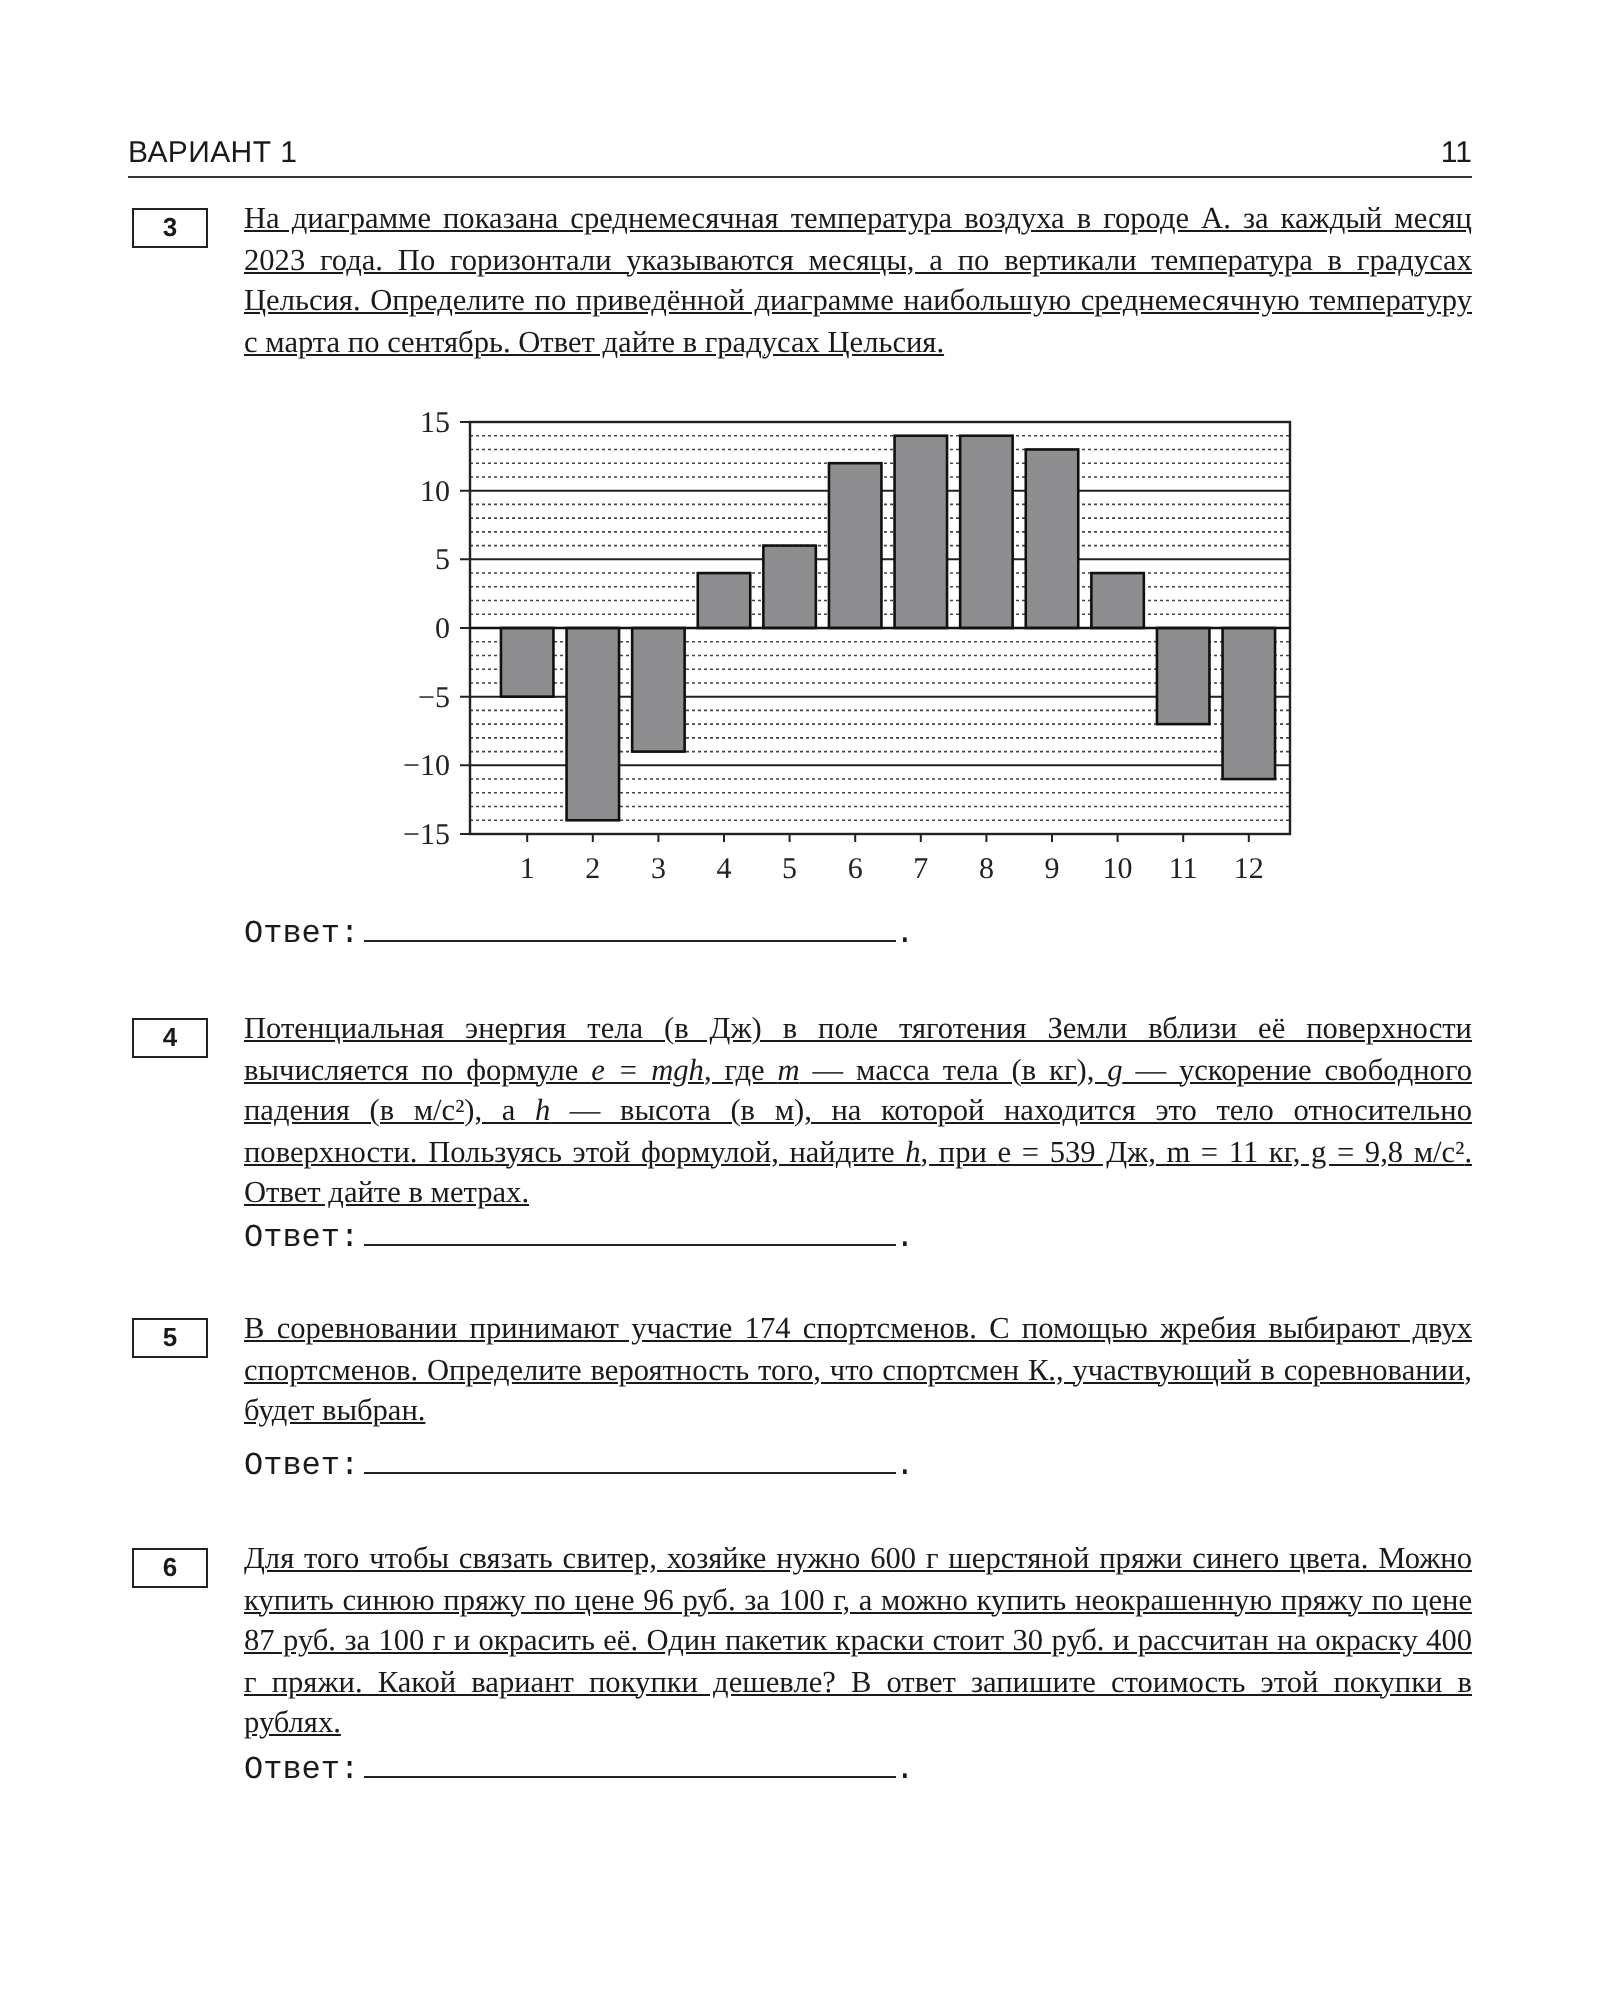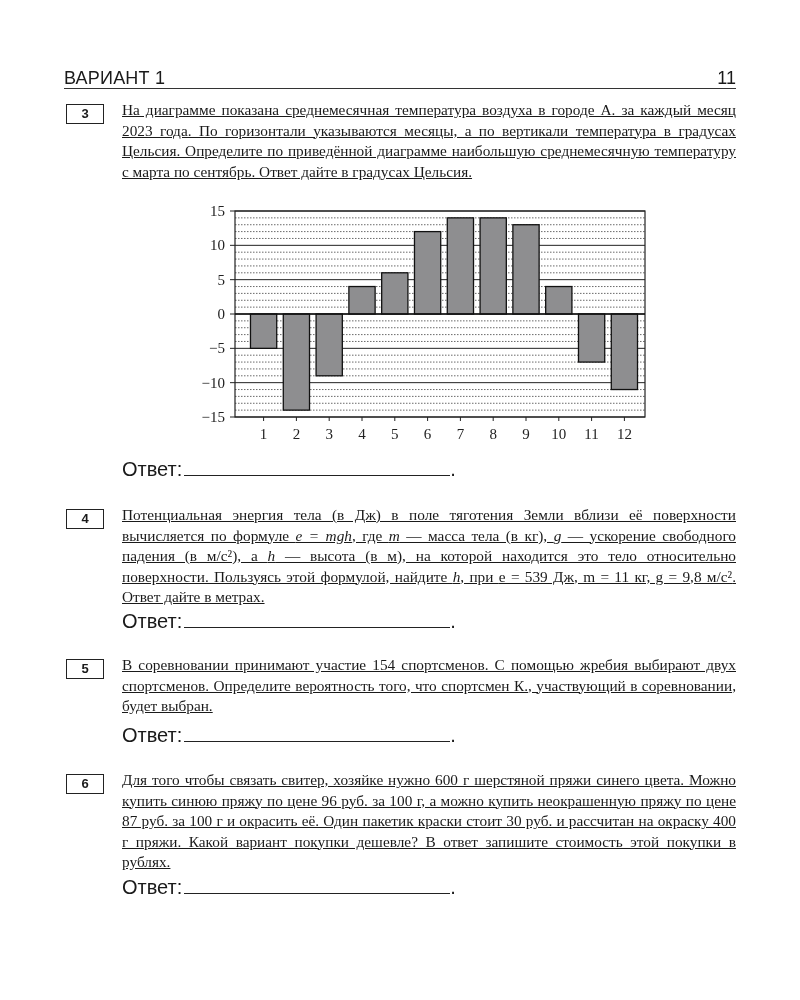--- a/index.html
+++ b/index.html
@@ -1,23 +1,23 @@
 <!DOCTYPE html>
 <html><head>
 <meta charset="utf-8">
 <style>
   html, body { margin:0; padding:0; background:#ffffff; }
   body { width:800px; height:1000px; position:relative; overflow:hidden; font-family:"DejaVu Serif", serif; color:#1a1a1a; }
-  .header { position:absolute; left:64px; right:64px; top:66px; height:22px; border-bottom:1.5px solid #333; font-family:"Liberation Sans", sans-serif; font-size:18px; }
+  .header { position:absolute; left:64px; right:64px; top:66px; height:22px; border-bottom:1.5px solid #333; font-family:"Liberation Sans", sans-serif; font-size:15px; }
   .header .left { position:absolute; left:0; top:2px; letter-spacing:0.2px; }
   .header .right { position:absolute; right:0; top:2px; }
   .task { position:absolute; left:64px; width:672px; }
   .num { position:absolute; left:2px; top:4px; width:36px; height:18px; border:1.5px solid #222; font-family:"Liberation Sans", sans-serif; font-weight:bold; font-size:13px; text-align:center; line-height:18px; }
   .text { position:absolute; left:58px; right:0; top:0; font-family:"Liberation Serif", serif; font-size:15.3px; line-height:20.5px; text-align:justify;text-decoration:underline; }
-  .answer { position:absolute; left:58px; font-family:Liberation Sans, sans-serif; font-size:20px; }
+  .answer { position:absolute; left:58px; font-family:Liberation Mono, monospace; font-size:16px; }
   .answer .line { display:inline-block; width:266px; border-bottom:1px solid #222; height:12px; margin-left:2px; vertical-align:baseline; }
   #chart { position:absolute; left:190px; top:200px; }
   .i { font-style:italic; }
 </style>
 </head>
 <body>
 
 <div class="header">
   <span class="left">ВАРИАНТ 1</span>
   <span class="right">11</span>
@@ -115,21 +115,21 @@
   <div class="num">4</div>
   <div class="text"><span>Потенциальная энергия тела (в Дж) в поле тяготения Земли вблизи её поверхности вычисляется по формуле </span><span class="i">e = mgh</span><span>, где </span><span class="i">m</span><span> — масса тела (в кг), </span><span class="i">g</span><span> — ускорение свободного падения (в м/с²), а </span><span class="i">h</span><span> — высота (в м), на которой находится это тело относительно поверхности. Пользуясь этой формулой, найдите </span><span class="i">h</span><span>, при </span><span>e = 539 Дж, m = 11 кг, g = 9,8 м/с²</span><span>. Ответ дайте в метрах.</span></div>
 </div>
 
 <div class="answer" style="left:122px; top:610px;">
   <span>Ответ:</span><span class="line"></span><span>.</span>
 </div>
 
 <div class="task" style="top:655px;">
   <div class="num">5</div>
-  <div class="text">В соревновании принимают участие 154 спортсменов. С помощью жребия выбирают двух спортсменов. Определите вероятность того, что спортсмен К., участвующий в соревновании, будет выбран.</div>
+  <div class="text">В соревновании принимают участие 174 спортсменов. С помощью жребия выбирают двух спортсменов. Определите вероятность того, что спортсмен К., участвующий в соревновании, будет выбран.</div>
 </div>
 
 <div class="answer" style="left:122px; top:724px;">
   <span>Ответ:</span><span class="line"></span><span>.</span>
 </div>
 
 <div class="task" style="top:770px;">
   <div class="num">6</div>
   <div class="text">Для того чтобы связать свитер, хозяйке нужно 600 г шерстяной пряжи синего цвета. Можно купить синюю пряжу по цене 96 руб. за 100 г, а можно купить неокрашенную пряжу по цене 87 руб. за 100 г и окрасить её. Один пакетик краски стоит 30 руб. и рассчитан на окраску 400 г пряжи. Какой вариант покупки дешевле? В ответ запишите стоимость этой покупки в рублях.</div>
 </div>

